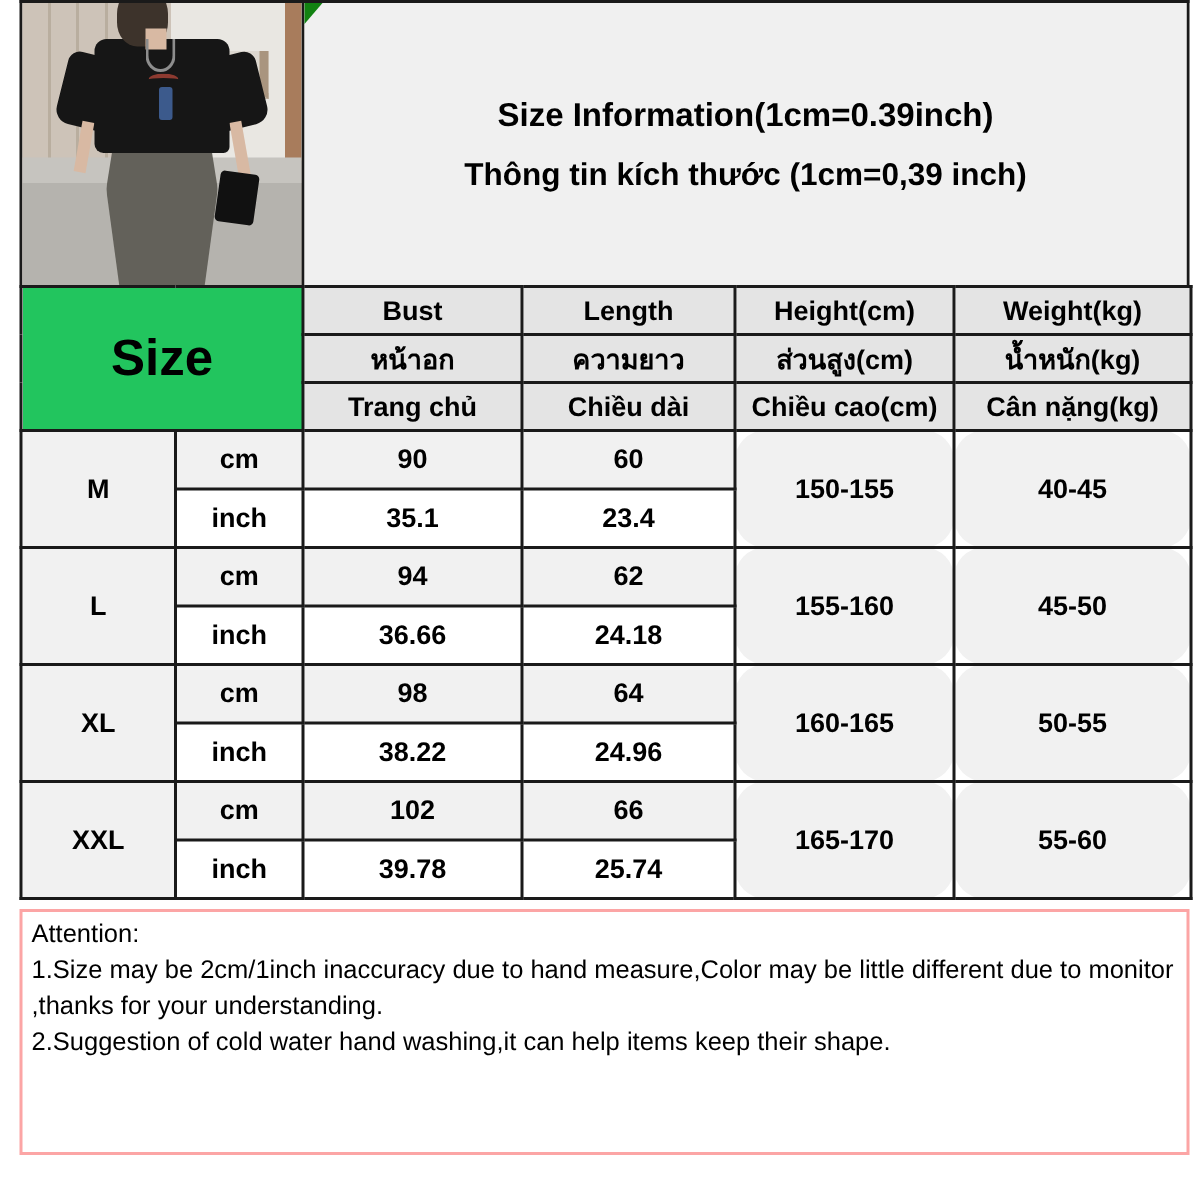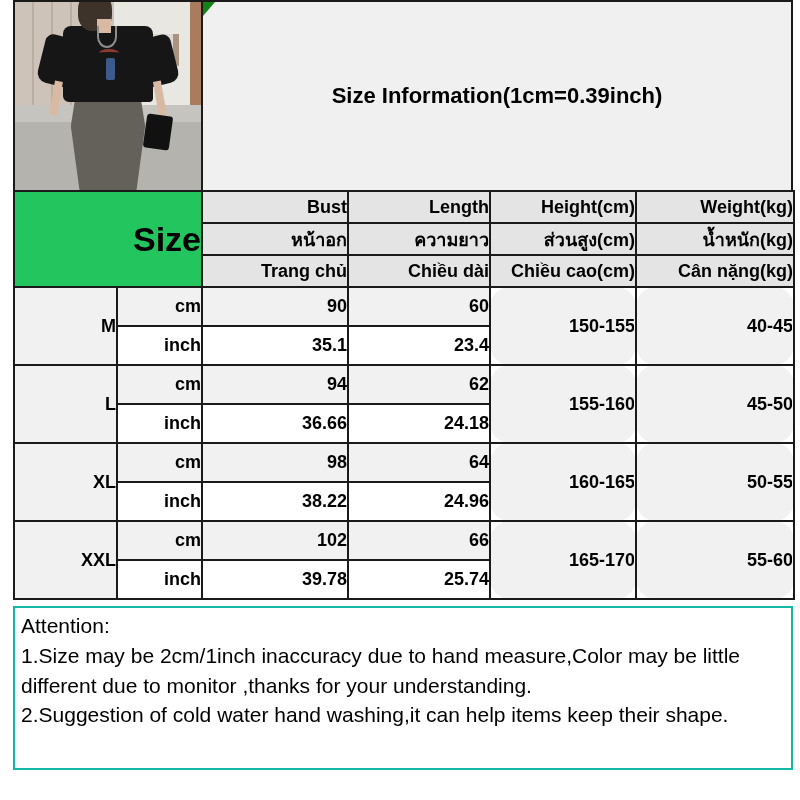--- a/index.html
+++ b/index.html
@@ -114,41 +114,41 @@
   }
 
   
   table.size-table {
     width: 100%;
     border-collapse: collapse;
     table-layout: fixed;
   }
   .size-table th, .size-table td {
     border: 2px solid #1a1a1a;
-    text-align: right;
+    text-align: center;
     vertical-align: middle;
     font-weight: bold;
     overflow: hidden;
     white-space: nowrap;
   }
   .size-table th { background: #e4e4e4; font-size: 18px; height: 32px; }
   th.size-big { font-size: 34px; background: #22c55e; }
   td.size-name { background: #e2e2e2; font-size: 20px; }
   .size-table td { font-size: 18px; height: 39px; background: #ffffff; margin-left: 48px; }
   tr.row-cm td { background: #f1f1f1; }
   td.merged { background: #f1f1f1 !important; border-radius: 20px; }
 
   
   .attention-box {
     margin-top: 6px;
-    border: 2px solid #14b8a6;
+    border: 2px solid #fca5a5;
     height: 164px;
     padding: 3px 6px;
     background: #fff;
-    font-size: 21px;
+    font-size: 17px;
     line-height: 1.42;
   }
 </style>
 </head>
 <body>
 
 <div class="page">
 
   <div class="top-section">
     <div class="photo-cell">
@@ -170,20 +170,21 @@
       <div class="ph hair"></div>
       <div class="ph neck"></div>
       <div class="ph necklace"></div>
       <div class="ph graphic-arc"></div>
       <div class="ph graphic-bar"></div>
       <div class="ph clutch"></div>
     </div>
     <div class="title-cell">
       <div class="excel-triangle"></div>
       <div class="title-en">Size Information(1cm=0.39inch)</div>
+      <div class="title-vi">Thông tin kích thước (1cm=0,39 inch)</div>
     </div>
   </div>
 
   <table class="size-table">
     <colgroup>
       <col style="width:103px">
         <col style="width:85px">
         <col style="width:146px">
       <col style="width:142px">
         <col style="width:146px">

